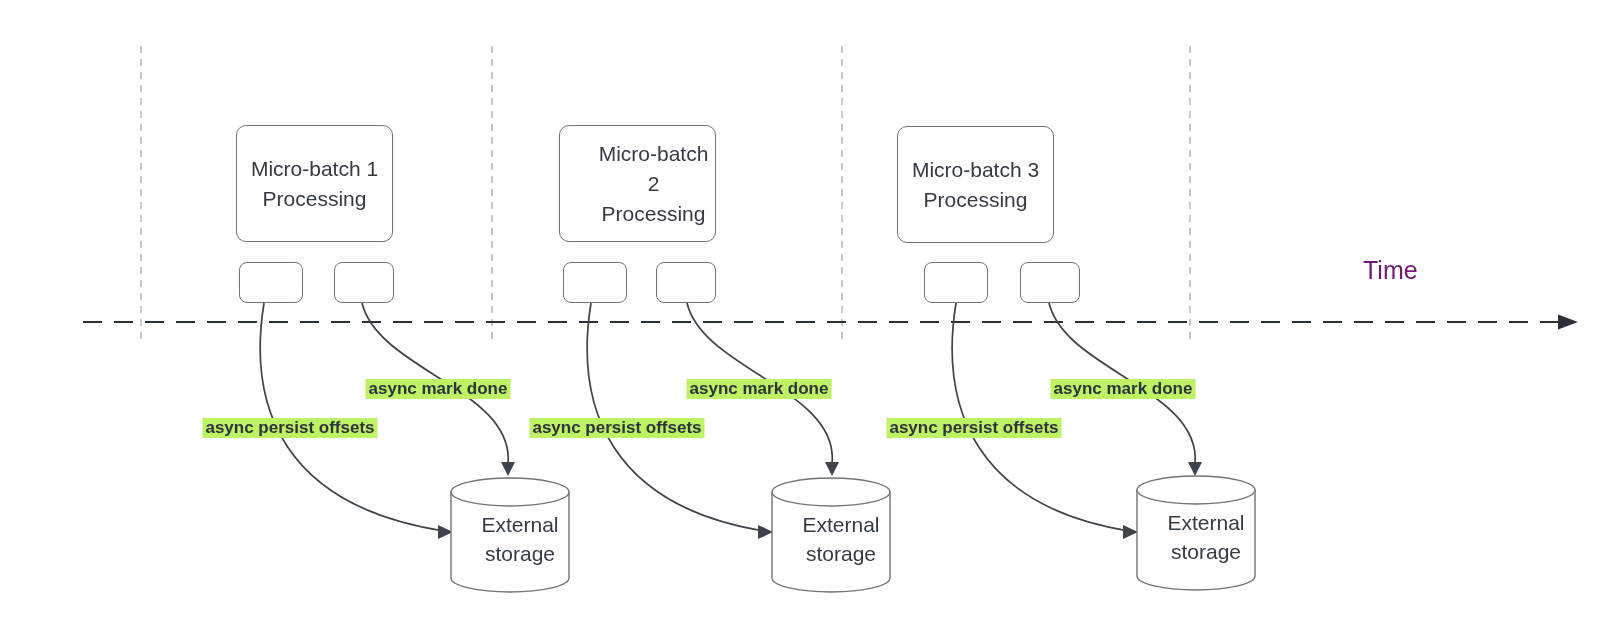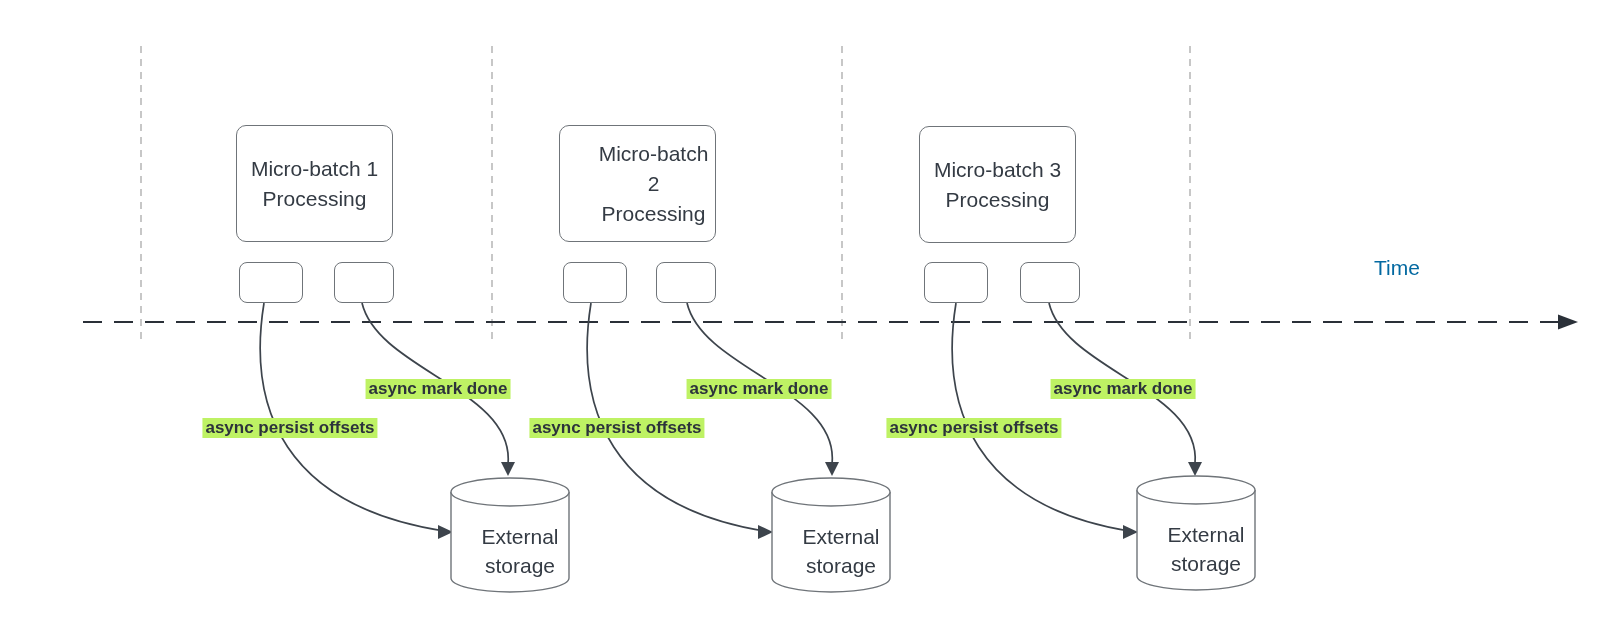--- a/index.html
+++ b/index.html
@@ -57,29 +57,27 @@
     padding: 0 3px;
     white-space: nowrap;
   }
   .storage-label {
     position: absolute;
     width: 138px;
     text-align: center;
     font-size: 21px;
     line-height: 29px;
     color: #343b44;
-    margin-top: 12px;
   }
   .storage-label span { display: block; }
   .time-label {
     position: absolute;
-    font-size: 21px;
-    color: #0369a1;
+    font-size: 25px;
+    color: #701a75;
     white-space: nowrap;
-    margin-left: 11px;
   }
 </style>
 </head>
 <body>
 
 <div class="stage">
 
   <svg class="layer-svg" width="1600" height="642" viewBox="0 0 1600 642">
 
     <g stroke="#b0b0b0" stroke-width="1.4" stroke-dasharray="7 6" fill="none">
@@ -150,21 +148,21 @@
   </div>
   <div class="mini-box" style="left:563px; top:262px;"></div>
   <div class="mini-box b" style="left:656px; top:262px;"></div>
   <div class="edge-label" style="left:617px; top:428px;">async persist offsets</div>
   <div class="edge-label" style="left:759px; top:389px;">async mark done</div>
   <div class="storage-label" style="left:772px; top:510px;">
     <span>External</span>
     <span>storage</span>
   </div>
 
-  <div class="proc-box" style="left:919px; top:126px;">
+  <div class="proc-box" style="left:897px; top:126px;">
     <div>
       <span>Micro-batch 3</span>
       <span>Processing</span>
     </div>
   </div>
   <div class="mini-box" style="left:924px; top:262px;"></div>
   <div class="mini-box b" style="left:1020px; top:262px;"></div>
   <div class="edge-label" style="left:974px; top:428px;">async persist offsets</div>
   <div class="edge-label" style="left:1123px; top:389px;">async mark done</div>
   <div class="storage-label" style="left:1137px; top:508px;">

